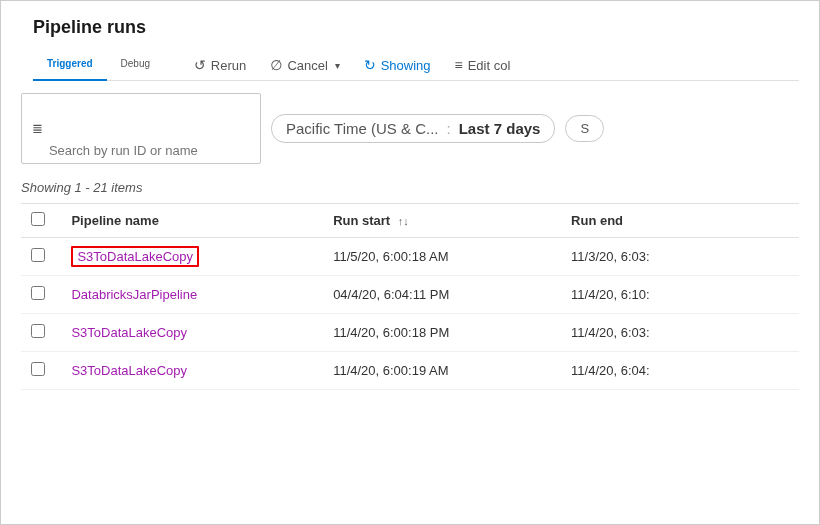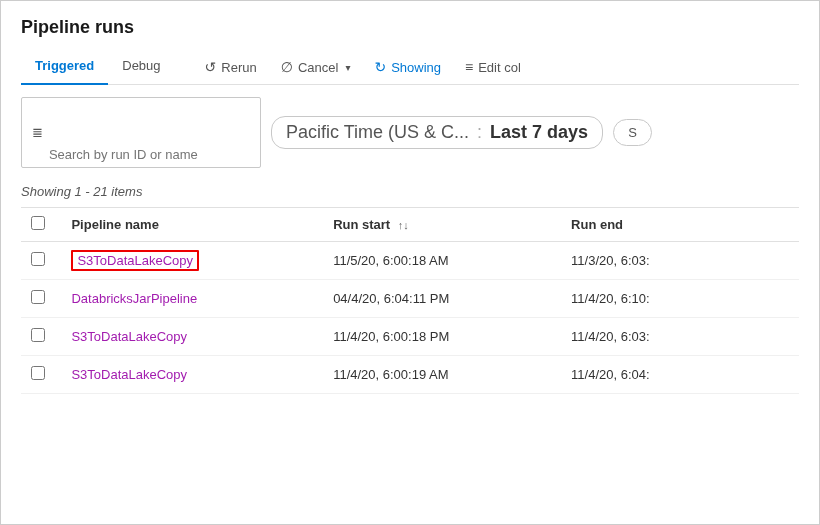--- a/index.html
+++ b/index.html
@@ -10,39 +10,39 @@
       color: #333;
     }
     .window {
       width: 820px;
       height: 525px;
       background: #fff;
       border: 1px solid #ccc;
       overflow: hidden;
     }
     .header {
-      padding: 16px 20px 0 20px;
+      padding: 16px 20px 0 32px;
       border-radius: 20px;
     }
     .page-title {
       font-size: 18px;
       font-weight: 600;
       color: #1a1a1a;
       margin-bottom: 12px;
     }
     .toolbar {
       display: flex;
       align-items: center;
       border-bottom: 1px solid #e0e0e0;
       padding-bottom: 0;
     }
     .tab {
       padding: 8px 14px 10px 14px;
       cursor: pointer;
-      font-size: 13px;
+      font-size: 10px;
       color: #555;
       border-bottom: 2px solid transparent;
       margin-bottom: -1px;
       white-space: nowrap;
     }
     .tab.active {
       color: #0078d4;
       border-bottom: 2px solid #0078d4;
       font-weight: 600;
     }
@@ -103,21 +103,21 @@
       width: 100%;
       background: transparent;
       margin-top: 44px;
     }
     .time-filter {
       display: flex;
       align-items: center;
       border: 1px solid #c8c8c8;
       border-radius: 14px;
       padding: 5px 14px;
-      font-size: 18px;
+      font-size: 15px;
       color: #555;
       cursor: pointer;
       white-space: nowrap;
       gap: 4px;
     }
     .time-filter .separator {
       margin: 0 4px;
       color: #aaa;
     }
     .time-filter .bold-part {

